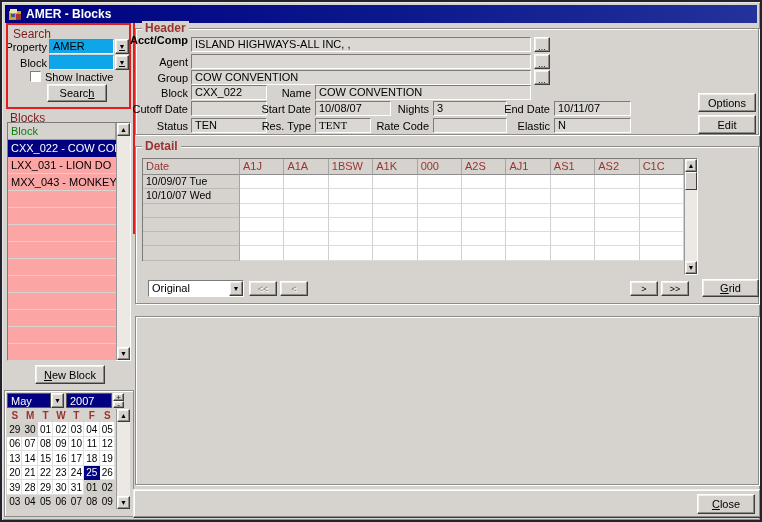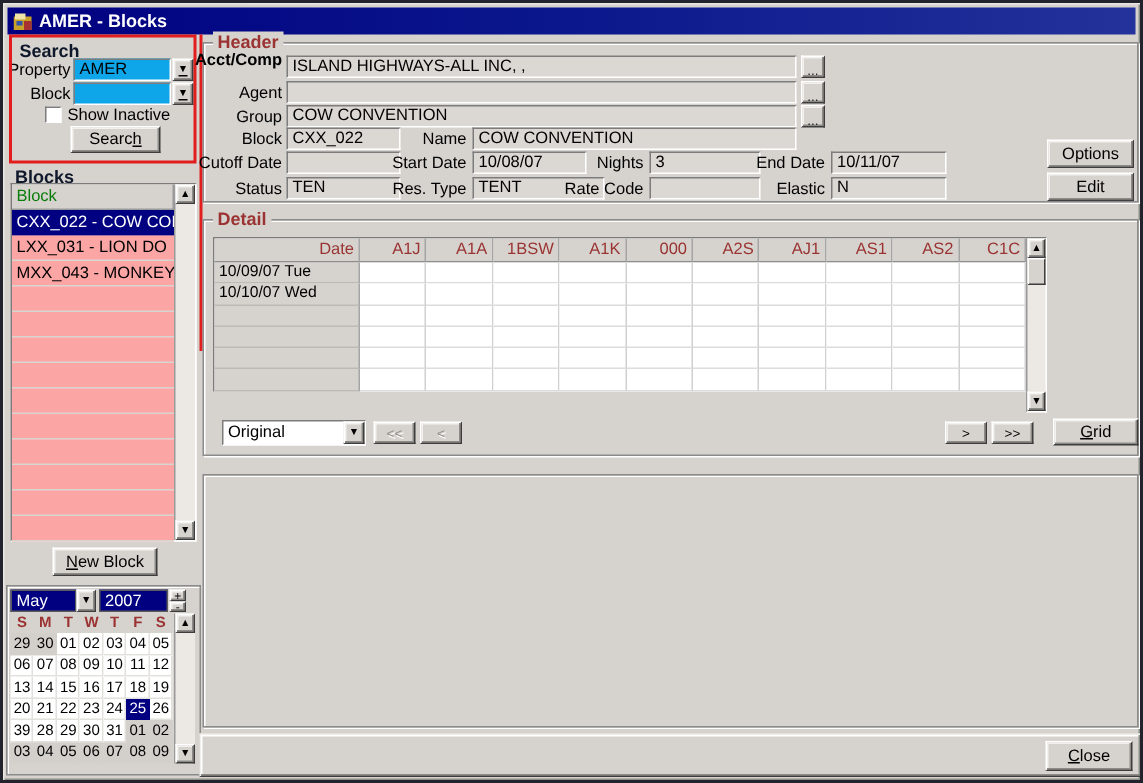--- a/index.html
+++ b/index.html
@@ -10,21 +10,21 @@
     border:2px solid #23232e;
     box-shadow: inset 1px 1px 0 #e9e7e3, inset -1px -1px 0 #8f8d88;
     overflow:hidden; font-size:11px; color:#000;
   }
   .titlebar {
     position:absolute; left:3px; top:3px; right:3px; height:18px;
     background:linear-gradient(90deg,#000080 0%,#0c1a8e 55%,#24329b 100%);
     color:#fff; display:flex; align-items:center; gap:4px; padding:0 4px;
     font-size:12px; font-weight:bold;
   }
-  .sectitle { position:absolute; color:#0f172a; font-weight:bold; font-size:12px; white-space:nowrap;text-align:right; }
+  .sectitle { position:absolute; color:#7f1d1d; font-weight:normal; font-size:12px; white-space:nowrap;text-align:right; }
   .group { position:absolute; border:1px solid #8b8b8b; box-shadow:1px 1px 0 #ffffff, inset 1px 1px 0 #ffffff; }
   .legend { position:absolute; top:-8px; left:6px; background:#d6d3ce; padding:0 3px; color:#9a3332; font-weight:bold; font-size:12px; line-height:14px; white-space:nowrap; }
   .field {
     position:absolute; height:15px; background:#dbd8d3;
     border-top:1px solid #7c7c7c; border-left:1px solid #7c7c7c;
     border-bottom:1px solid #ffffff; border-right:1px solid #ffffff;
     font-size:11px; line-height:13px; padding:0 3px; white-space:nowrap; overflow:hidden;
   }
   .yellow { background:#0ea5e9; }
   .navyfield { position:absolute; height:15px; background:#000080; color:#fff; font-size:11px; line-height:14px; padding:0 3px; border:1px solid #5a5a5a; white-space:nowrap; overflow:hidden; }
@@ -53,21 +53,21 @@
   .cal { position:absolute; left:2px; top:388px; width:130px; height:127px; background:#d6d3ce; border:1px solid #8b8b8b; box-shadow: inset 1px 1px 0 #ffffff; }
   .ch, .cc { width:15.43px; height:100%; display:flex; align-items:center; justify-content:center; }
   .calhdr { position:absolute; left:2px; top:18px; width:108px; height:13px; display:flex; color:#9a3332; font-weight:bold; font-size:10px; }
   .calweeks { position:absolute; left:2px; top:31px; width:108px; height:87px; display:flex; flex-direction:column; }
   .calrow { flex:1; display:flex; }
   .cc { background:#fff; font-size:10px; box-shadow: inset -1px -1px 0 #e2e0dc; }
   .cc.m { background:#d3d0cb; box-shadow:none; }
   .cc.sel { background:#000080; color:#fff; box-shadow:none; }
   
   .dt { position:absolute; left:6px; top:11px; width:542px; background:#fff; border-top:1px solid #7c7c7c; border-left:1px solid #7c7c7c; }
-  .dthr { display:flex; height:16px;text-align:right; }
+  .dthr { display:flex; height:16px; }
   .dth { background:#d6d3ce; color:#9a3332; font-size:11px; line-height:15px; padding:0 3px; border-right:1px solid #a5a5a5; border-bottom:1px solid #8d8d8d; white-space:nowrap; overflow:hidden; }
   .dtr { display:flex; height:14.28px; }
   .dtd { flex:0 0 97px; background:#d6d3ce; font-size:10.5px; line-height:13px; padding:0 3px; border-right:1px solid #a5a5a5; border-bottom:1px solid #bdbab5; white-space:nowrap; overflow:hidden; }
   .dtc { flex:1; background:#fff; border-right:1px solid #d0d0d0; border-bottom:1px solid #dcdcdc; }
   .colDate { flex:0 0 97px; } .colN { flex:1; }
   .combo { position:absolute; background:#fff; border-top:1px solid #7c7c7c; border-left:1px solid #7c7c7c; border-bottom:1px solid #fff; border-right:1px solid #fff; font-size:11px; line-height:14px; padding:0 3px; }
   .ddbtn { position:absolute; right:0; top:0; bottom:0; width:14px; }
   .bar { position:absolute; border:1px solid; border-color:#f0efec #3d3d3d #3d3d3d #f0efec; box-shadow: inset -1px -1px 0 #8c8b85, inset 1px 1px 0 #ffffff; background:#d6d3ce; }
   .redbox { position:absolute; border:2px solid #e21d1d; background:transparent; pointer-events:none; }
   .redline { position:absolute; background:#e21d1d; }
@@ -271,21 +271,21 @@
     <div class="lbl" style="left:115px; top:73px; width:60px;">Start Date</div>
     <div class="field" style="left:179px; top:72px; width:76px;">10/08/07</div>
     <div class="lbl" style="left:233px; top:73px; width:60px;">Nights</div>
     <div class="field" style="left:297px; top:72px; width:74px;">3</div>
     <div class="lbl" style="left:354px; top:73px; width:60px;">End Date</div>
     <div class="field" style="left:418px; top:72px; width:77px;">10/11/07</div>
 
     <div class="lbl" style="left:-4px; top:90px; width:56px;">Status</div>
     <div class="field" style="left:55px; top:89px; width:76px;">TEN</div>
     <div class="lbl" style="left:115px; top:90px; width:60px;">Res. Type</div>
-    <div class="field" style="left:179px; top:89px; width:88px;">TENT</div>
+    <div class="field" style="left:179px; top:89px; width:56px;font-family:Liberation Serif, serif;">TENT</div>
     <div class="lbl" style="left:233px; top:90px; width:60px;">Rate Code</div>
     <div class="field" style="left:297px; top:89px; width:74px;"></div>
     <div class="lbl" style="left:354px; top:90px; width:60px;">Elastic</div>
     <div class="field" style="left:418px; top:89px; width:77px;">N</div>
 
     <div class="btn" style="left:562px; top:64px; width:58px; height:19px;">Options</div>
     <div class="btn" style="left:562px; top:86px; width:58px; height:19px;">Edit</div>
   </div>
 
   <div class="group" style="left:133px; top:144px; width:624px; height:158px;">

